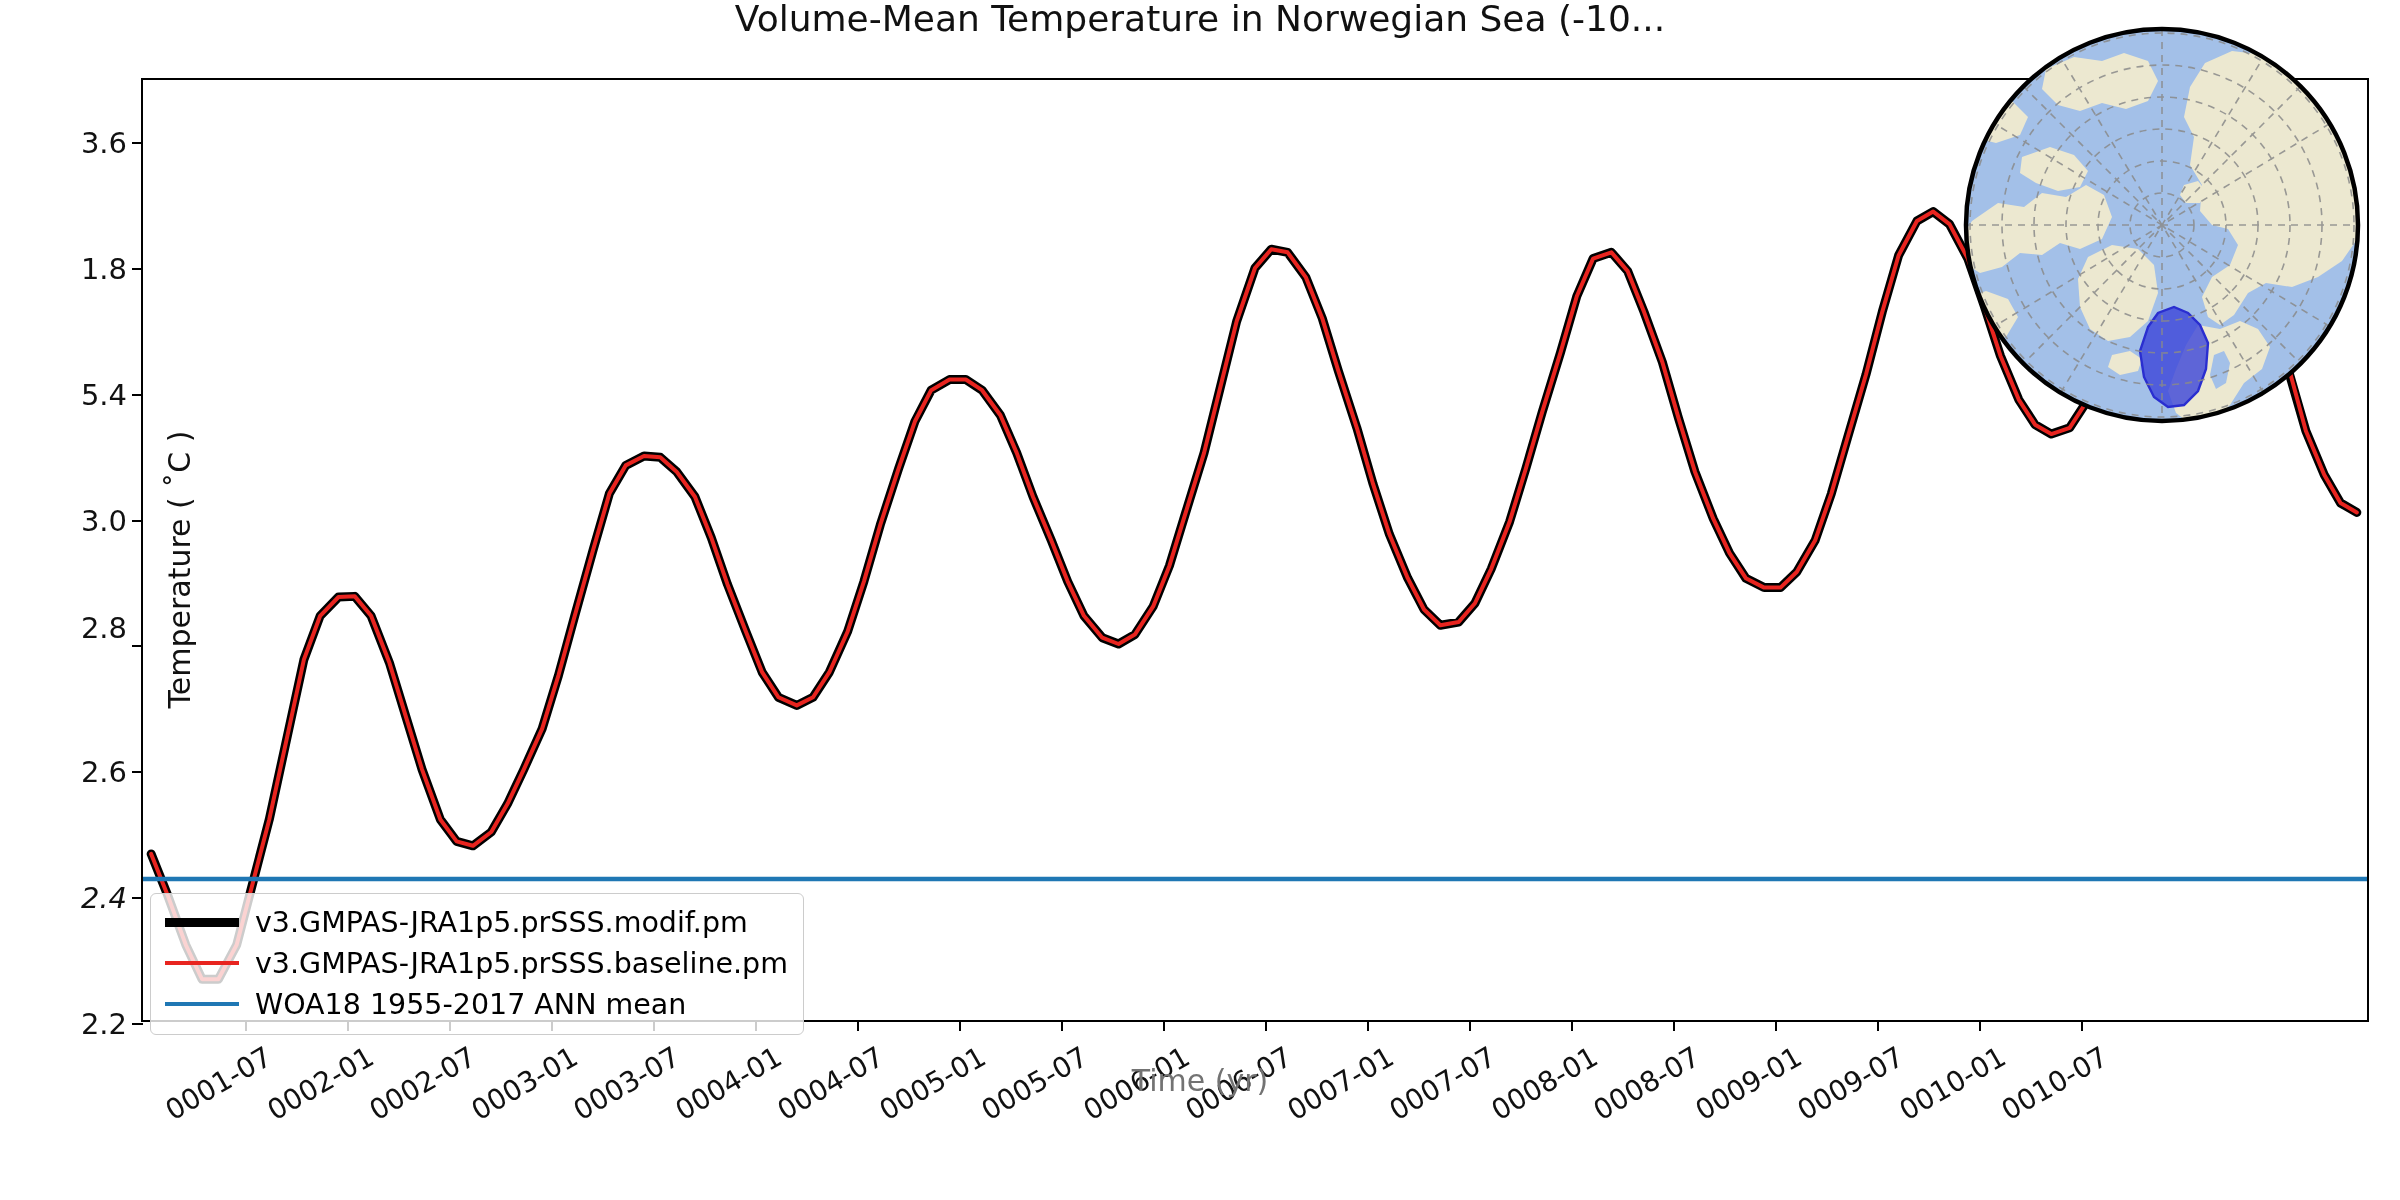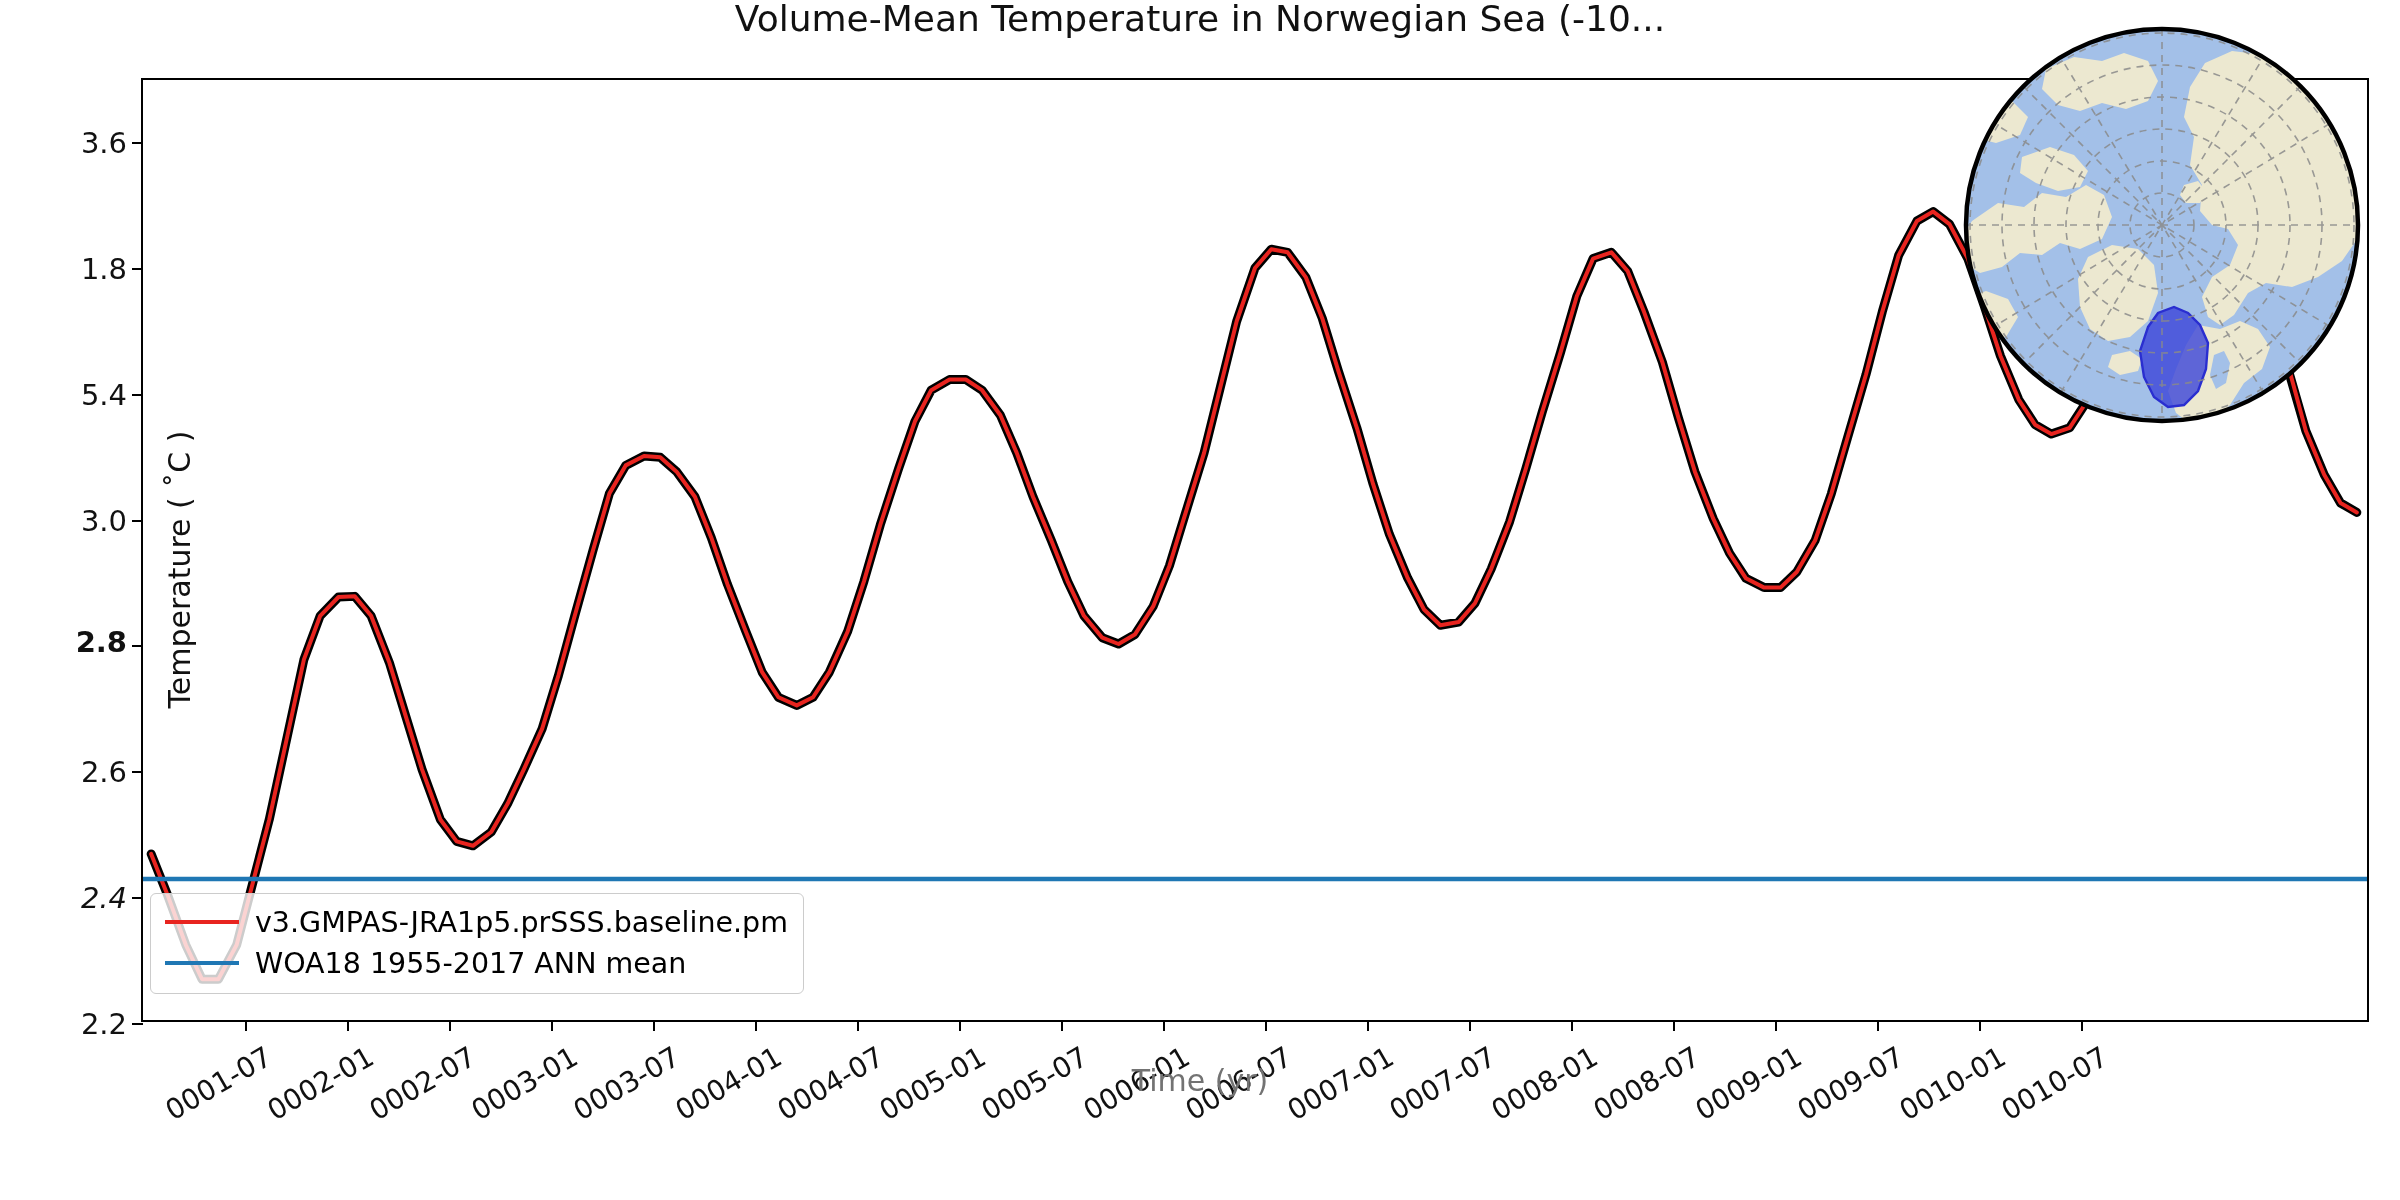--- a/index.html
+++ b/index.html
@@ -88,21 +88,21 @@
 
     <div id="y-ticks">
         <div class="ytick" style="top: 62.9333px;">3.6</div>
         <div class="ytick-mark" style="top: 62.9333px;"></div>
         <div class="ytick" style="top: 188.8px;">1.8</div>
         <div class="ytick-mark" style="top: 188.8px;"></div>
         <div class="ytick" style="top: 314.667px;">5.4</div>
         <div class="ytick-mark" style="top: 314.667px;"></div>
         <div class="ytick" style="top: 440.533px;">3.0</div>
         <div class="ytick-mark" style="top: 440.533px;"></div>
-        <div class="ytick" style="top: 562px; font-weight: bold;">2.8</div>
+        <div class="ytick" style="top: 548px;">2.8</div>
         <div class="ytick-mark" style="top: 566.4px;"></div>
         <div class="ytick" style="top: 692.267px;">2.6</div>
         <div class="ytick-mark" style="top: 692.267px;"></div>
         <div class="ytick" style="top: 818.133px; font-style: italic;">2.4</div>
         <div class="ytick-mark" style="top: 818.133px;"></div>
         <div class="ytick" style="top: 944px;">2.2</div>
         <div class="ytick-mark" style="top: 944px;"></div>
       </div>
     <div id="x-ticks">
         <div class="xtick-mark" style="left: 102.015px;"></div>
@@ -151,20 +151,24 @@
         <polyline id="line-baseline" fill="none" stroke="#e8241f" stroke-width="4" stroke-linejoin="round" stroke-linecap="round" vector-effect="non-scaling-stroke" points="8.16,777.23 24.48,818.13 42.85,868.48 59.17,903.09 75.49,903.09 93.85,868.48 110.18,805.55 126.50,742.61 144.86,657.65 161.18,582.13 177.51,538.08 195.87,519.20 212.19,518.57 228.51,538.08 246.88,585.28 263.20,638.77 279.52,692.27 297.88,742.61 314.21,764.64 330.53,769.05 348.89,755.20 365.21,726.88 381.53,692.27 399.90,651.36 416.22,597.87 432.54,538.08 450.90,472.00 467.23,415.36 483.55,387.04 501.91,377.60 518.23,378.86 534.56,393.33 552.92,418.51 569.24,459.41 585.56,506.61 603.93,553.81 620.25,594.72 636.57,619.89 654.93,628.07 671.26,619.89 687.58,594.72 705.94,553.81 722.26,503.47 738.59,446.83 756.95,390.19 773.27,342.99 789.59,311.52 807.96,300.82 824.28,300.82 840.60,311.52 858.96,336.69 875.29,374.45 891.61,418.51 909.97,462.56 926.29,503.47 942.62,538.08 960.98,560.11 977.30,566.40 993.62,556.96 1011.99,528.64 1028.31,487.73 1044.63,434.24 1062.99,374.45 1079.32,308.37 1095.64,242.29 1114.00,188.80 1130.32,169.92 1146.64,173.07 1165.01,198.24 1181.33,239.15 1197.65,292.64 1216.01,349.28 1232.34,405.92 1248.66,456.27 1267.02,500.32 1283.34,531.79 1299.67,547.52 1318.03,544.37 1334.35,525.49 1350.67,490.88 1369.04,443.68 1385.36,390.19 1401.68,333.55 1420.04,273.76 1436.37,217.12 1452.69,179.36 1471.05,173.07 1487.37,191.95 1503.70,232.85 1522.06,283.20 1538.38,339.84 1554.70,393.33 1573.07,440.53 1589.39,475.15 1605.71,500.32 1624.07,509.76 1640.40,509.76 1656.72,494.03 1675.08,462.56 1691.40,415.36 1707.73,358.72 1726.09,295.79 1742.41,232.85 1758.73,176.21 1777.10,141.60 1793.42,132.16 1809.74,144.75 1828.10,179.36 1844.42,226.56 1860.75,276.91 1879.11,320.96 1895.43,346.13 1911.75,355.57 1930.12,349.28 1946.44,324.11 1962.76,283.20 1981.12,232.27 1997.45,170.93 2013.77,109.59 2032.13,63.39 2048.45,39.82 2064.78,31.97 2083.14,49.47 2099.46,95.07 2115.78,156.41 2134.15,224.63 2150.47,292.26 2166.79,352.43 2185.15,396.48 2201.48,424.80 2217.80,434.24"></polyline>
         <line id="line-woa" stroke="#1f77b4" stroke-width="4.5" vector-effect="non-scaling-stroke" x1="0" x2="2228" y1="802.40" y2="802.40"></line>
       </svg>
     </div>
   </div>
 
   <div id="x-axis-label">Time (yr)</div>
 
   <div id="legend">
     <div class="legend-row">
+      <span class="legend-swatch sw-black"></span>
+      <span class="legend-text">v3.GMPAS-JRA1p5.prSSS.modif.pm</span>
+    </div>
+    <div class="legend-row">
       <span class="legend-swatch sw-red"></span>
       <span class="legend-text">v3.GMPAS-JRA1p5.prSSS.baseline.pm</span>
     </div>
     <div class="legend-row">
       <span class="legend-swatch sw-blue"></span>
       <span class="legend-text">WOA18 1955-2017 ANN mean</span>
     </div>
   </div>
 
   <div id="inset-map">

